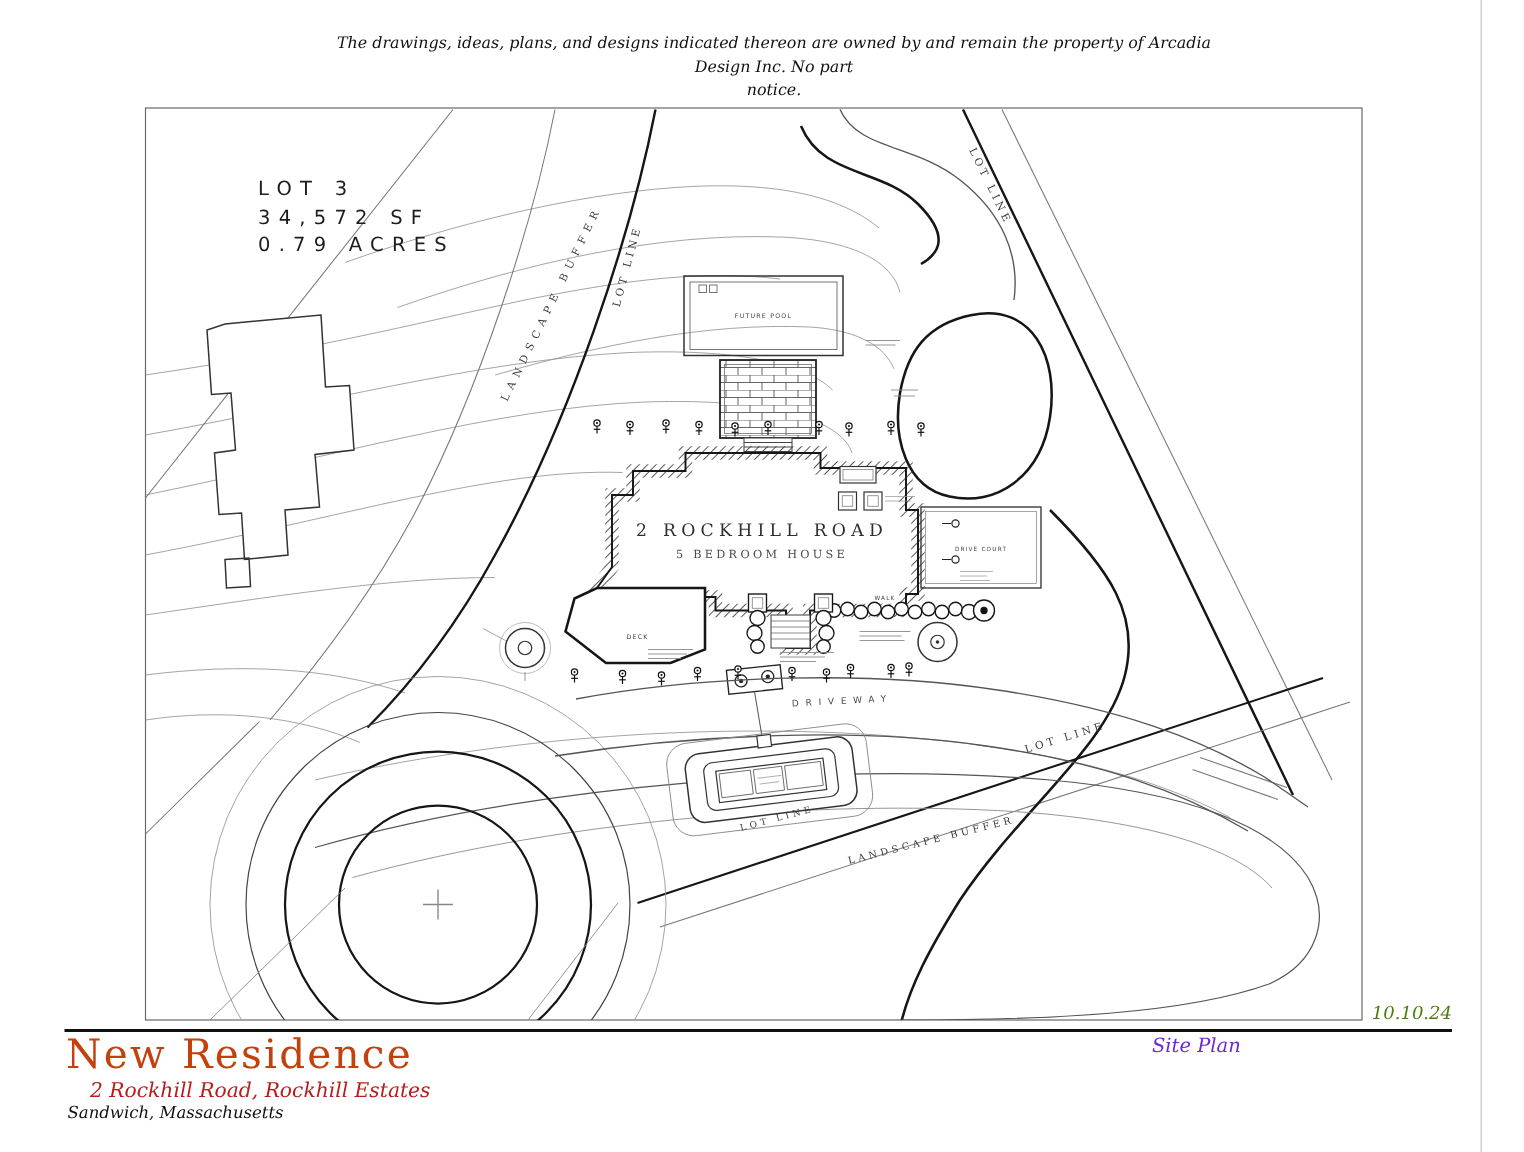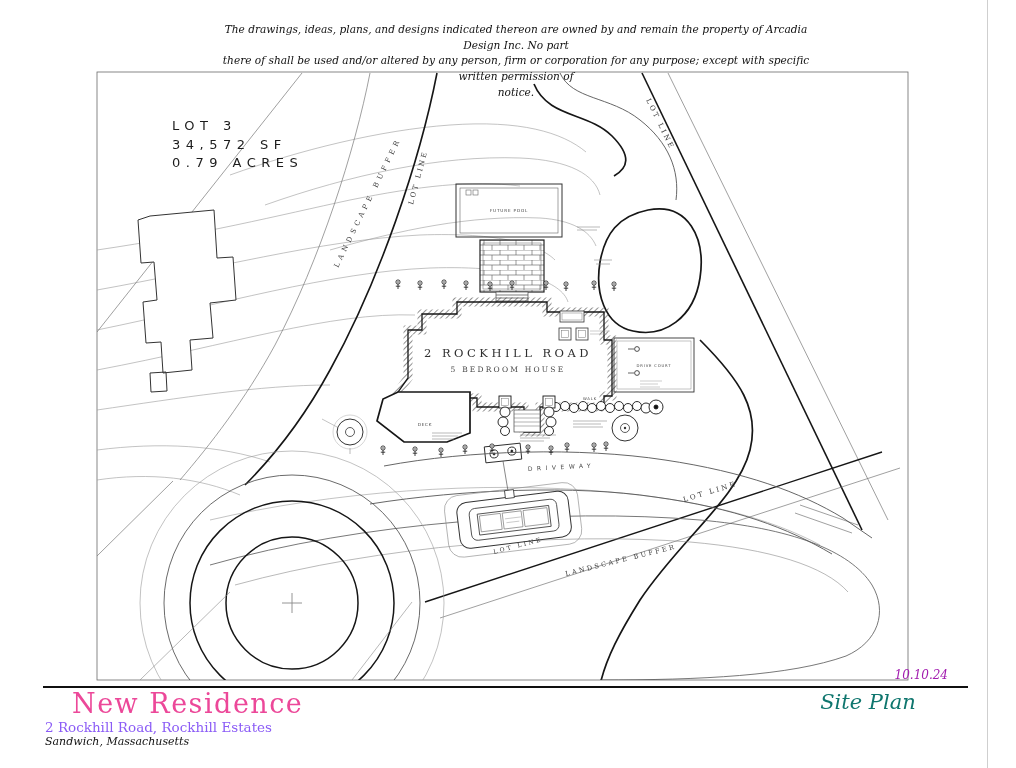--- a/index.html
+++ b/index.html
@@ -4,27 +4,27 @@
 <style>
   html,body{margin:0;padding:0;background:#fff;}
   #page{position:relative;width:1016px;height:768px;background:#fff;overflow:hidden;
         font-family:"DejaVu Serif",serif;color:#111;}
   #plan-svg{position:absolute;left:0;top:0;width:1016px;height:768px;}
   
   #disclaimer{position:absolute;left:206px;top:22px;width:620px;font-style:italic;
               font-size:10.6px;line-height:1.48;color:#101010;text-align:center;}
   
   #title-rule{position:absolute;left:43px;top:686px;width:925px;height:2.4px;background:#101010;}
-  #project-title{position:absolute;left:44px;top:688px;font-size:27px;letter-spacing:1.5px;color:#ec4899;margin-left:28px;}
-  #addr1{position:absolute;left:45px;top:719px;font-size:13.5px;color:#8b5cf6;}
+  #project-title{position:absolute;left:44px;top:688px;font-size:27px;letter-spacing:1.5px;color:#c2410c;}
+  #addr1{position:absolute;left:60px;top:719px;font-size:13.5px;font-style:italic;color:#b91c1c;}
   #addr2{position:absolute;left:45px;top:735px;font-size:11px;font-style:italic;color:#101010;}
-  #sheet-date{position:absolute;left:748px;top:668px;width:200px;text-align:right;
-              font-size:12px;font-style:italic;color:#a21caf;}
-  #sheet-name{position:absolute;left:768px;top:690px;width:200px;text-align:center;
-              font-size:21px;font-style:italic;color:#0f766e;}
+  #sheet-date{position:absolute;left:768px;top:668px;width:200px;text-align:right;
+              font-size:12px;font-style:italic;color:#4d7c0f;}
+  #sheet-name{position:absolute;left:768px;top:690px;width:200px;text-align:left;
+              font-size:13px;font-style:italic;color:#6d28d9;}
   #page-edge{position:absolute;left:987px;top:0;width:1px;height:768px;background:#cfcfcf;}
   
   text{fill:#2a2a2a;}
   .sans{font-family:"DejaVu Sans","Liberation Sans",sans-serif;}
   .serif{font-family:"DejaVu Serif","Liberation Serif",serif;}
   .lot-info{font-size:13px;letter-spacing:5.5px;fill:#1c1c1c;}
   .boundary-lbl{font-size:7px;letter-spacing:2.5px;fill:#3a3a3a;}
   .buffer-lbl{font-size:7px;letter-spacing:4px;fill:#3a3a3a;}
   .house-lbl{font-size:11.5px;letter-spacing:3.5px;fill:#2f2f2f;}
   .house-sub{font-size:7.5px;letter-spacing:2.2px;fill:#4a4a4a;}
@@ -277,21 +277,20 @@
       <text class="sans tiny-lbl" x="509" y="212" text-anchor="middle">FUTURE POOL</text>
       <text class="sans tiny-lbl" x="654" y="367" text-anchor="middle" style="font-size:3.8px">DRIVE COURT</text>
       <text class="sans tiny-lbl" x="590" y="400" text-anchor="middle" style="font-size:3.8px">WALK</text>
       <text class="sans tiny-lbl" x="425" y="426" text-anchor="middle">DECK</text>
       <text class="sans dw-lbl" transform="translate(528,471) rotate(-3)">DRIVEWAY</text>
     </g>
   </svg>
 
   <div id="disclaimer">
     <div>The drawings, ideas, plans, and designs indicated thereon are owned by and remain the property of Arcadia Design Inc. No part</div>
-    <div>there of shall be used and/or altered by any person, firm or corporation for any purpose; except with specific written permission of</div>
     <div>notice.</div>
   </div>
 
   <div id="sheet-date">10.10.24</div>
   <div id="title-rule"></div>
   <div id="project-title">New Residence</div>
   <div id="addr1">2 Rockhill Road, Rockhill Estates</div>
   <div id="addr2">Sandwich, Massachusetts</div>
   <div id="sheet-name">Site Plan</div>
   <div id="page-edge"></div>

